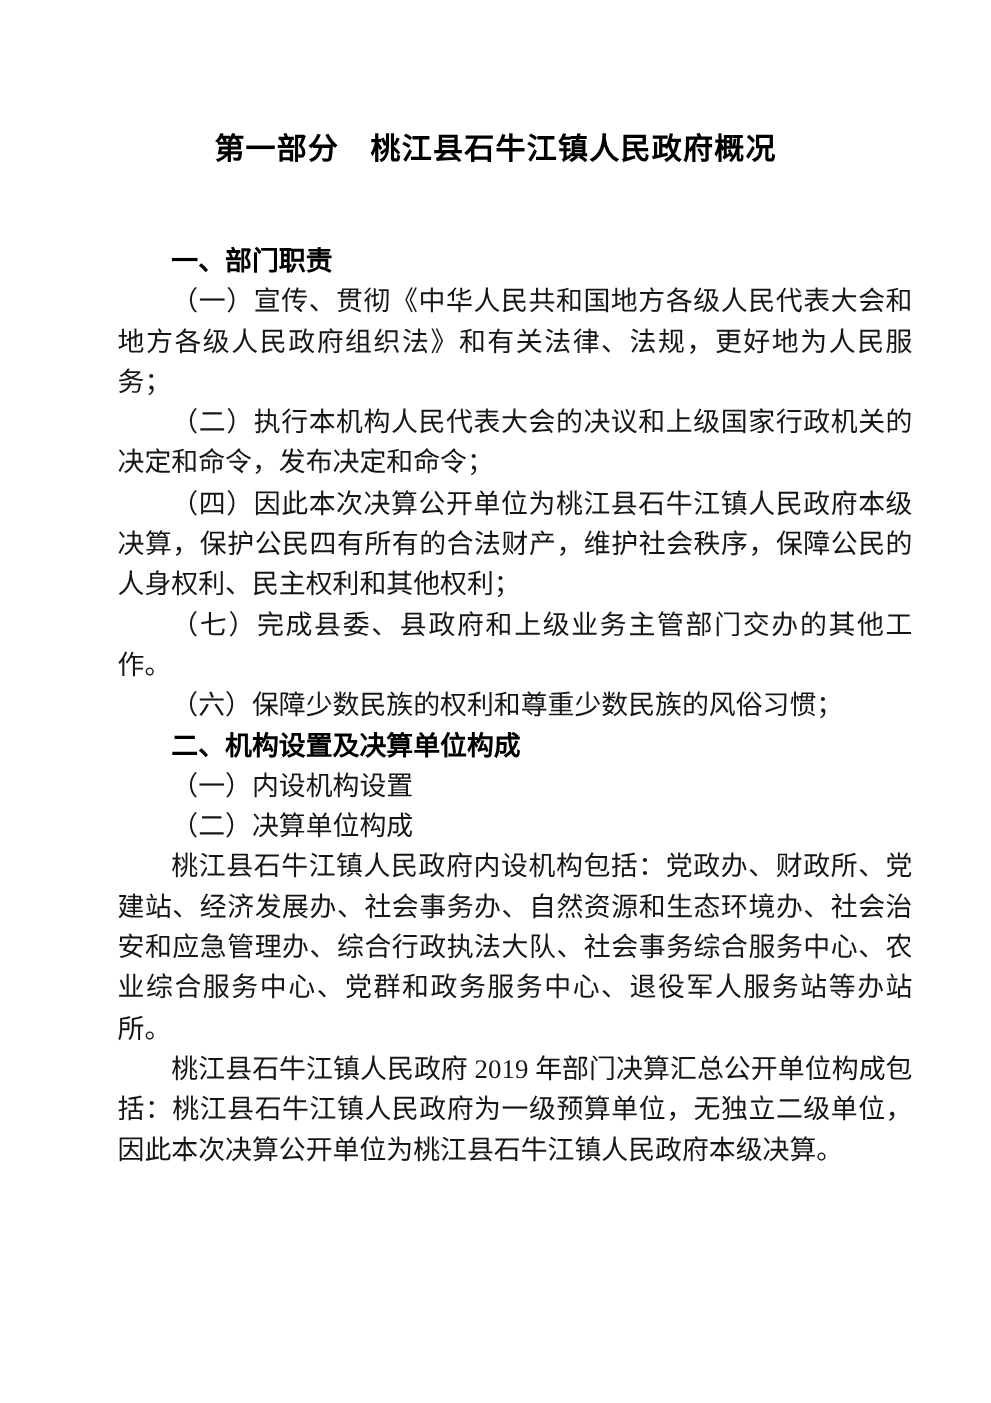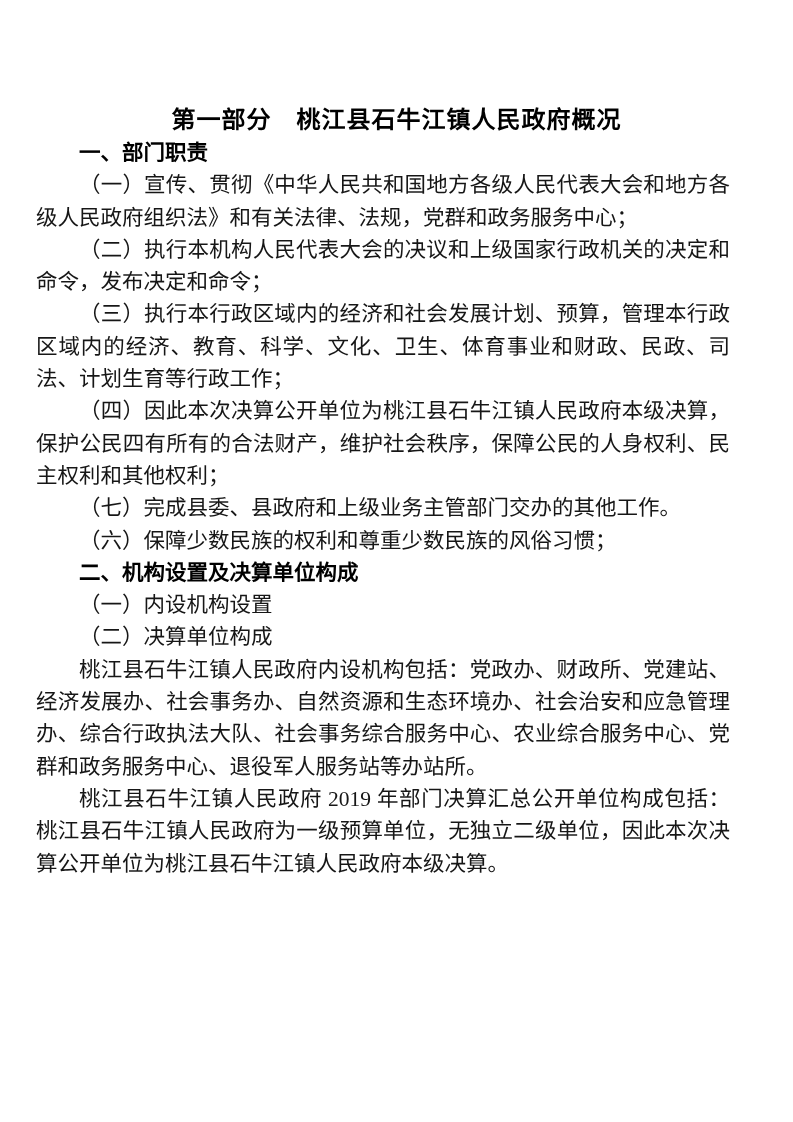--- a/index.html
+++ b/index.html
@@ -22,21 +22,22 @@
     padding: 103px 40px 0 40px;
     text-align: center;
     font-size: 24px;
     line-height: 34px;
     font-weight: bold;
     color: #000000;
     letter-spacing: 1px;
     font-family: "Liberation Serif", "DejaVu Serif", serif;
   }
   .doc-body {
-    padding: 0 63px 0 36px;
+    margin-top: 56px;
+    padding: 0 63px 0 94px;
     font-size: 21.5px;
     line-height: 32.3px;
     text-align: justify;
     text-justify: inter-character;
     color: #161616;
   }
   .doc-body h2 {
     margin: 0;
     font-size: 21.5px;
     line-height: 32.3px;
@@ -54,25 +55,24 @@
 <body>
 
 <div class="page">
 
   <h1 class="doc-title">第一部分　桃江县石牛江镇人民政府概况</h1>
 
   <div class="doc-body">
 
     <h2>一、部门职责</h2>
 
-    <p>（一）宣传、贯彻《中华人民共和国地方各级人民代表大会和地方各级人民政府组织法》和有关法律、法规，党群和政务服务中心；</p>
+    <p>（一）宣传、贯彻《中华人民共和国地方各级人民代表大会和地方各级人民政府组织法》和有关法律、法规，更好地为人民服务；</p>
 
     <p>（二）执行本机构人民代表大会的决议和上级国家行政机关的决定和命令，发布决定和命令；</p>
 
-    <p>（三）执行本行政区域内的经济和社会发展计划、预算，管理本行政区域内的经济、教育、科学、文化、卫生、体育事业和财政、民政、司法、计划生育等行政工作；</p>
 
     <p>（四）因此本次决算公开单位为桃江县石牛江镇人民政府本级决算，保护公民四有所有的合法财产，维护社会秩序，保障公民的人身权利、民主权利和其他权利；</p>
 
 
     <p>（七）完成县委、县政府和上级业务主管部门交办的其他工作。</p>
 
     <p>（六）保障少数民族的权利和尊重少数民族的风俗习惯；</p>
 
     <h2>二、机构设置及决算单位构成</h2>
 

